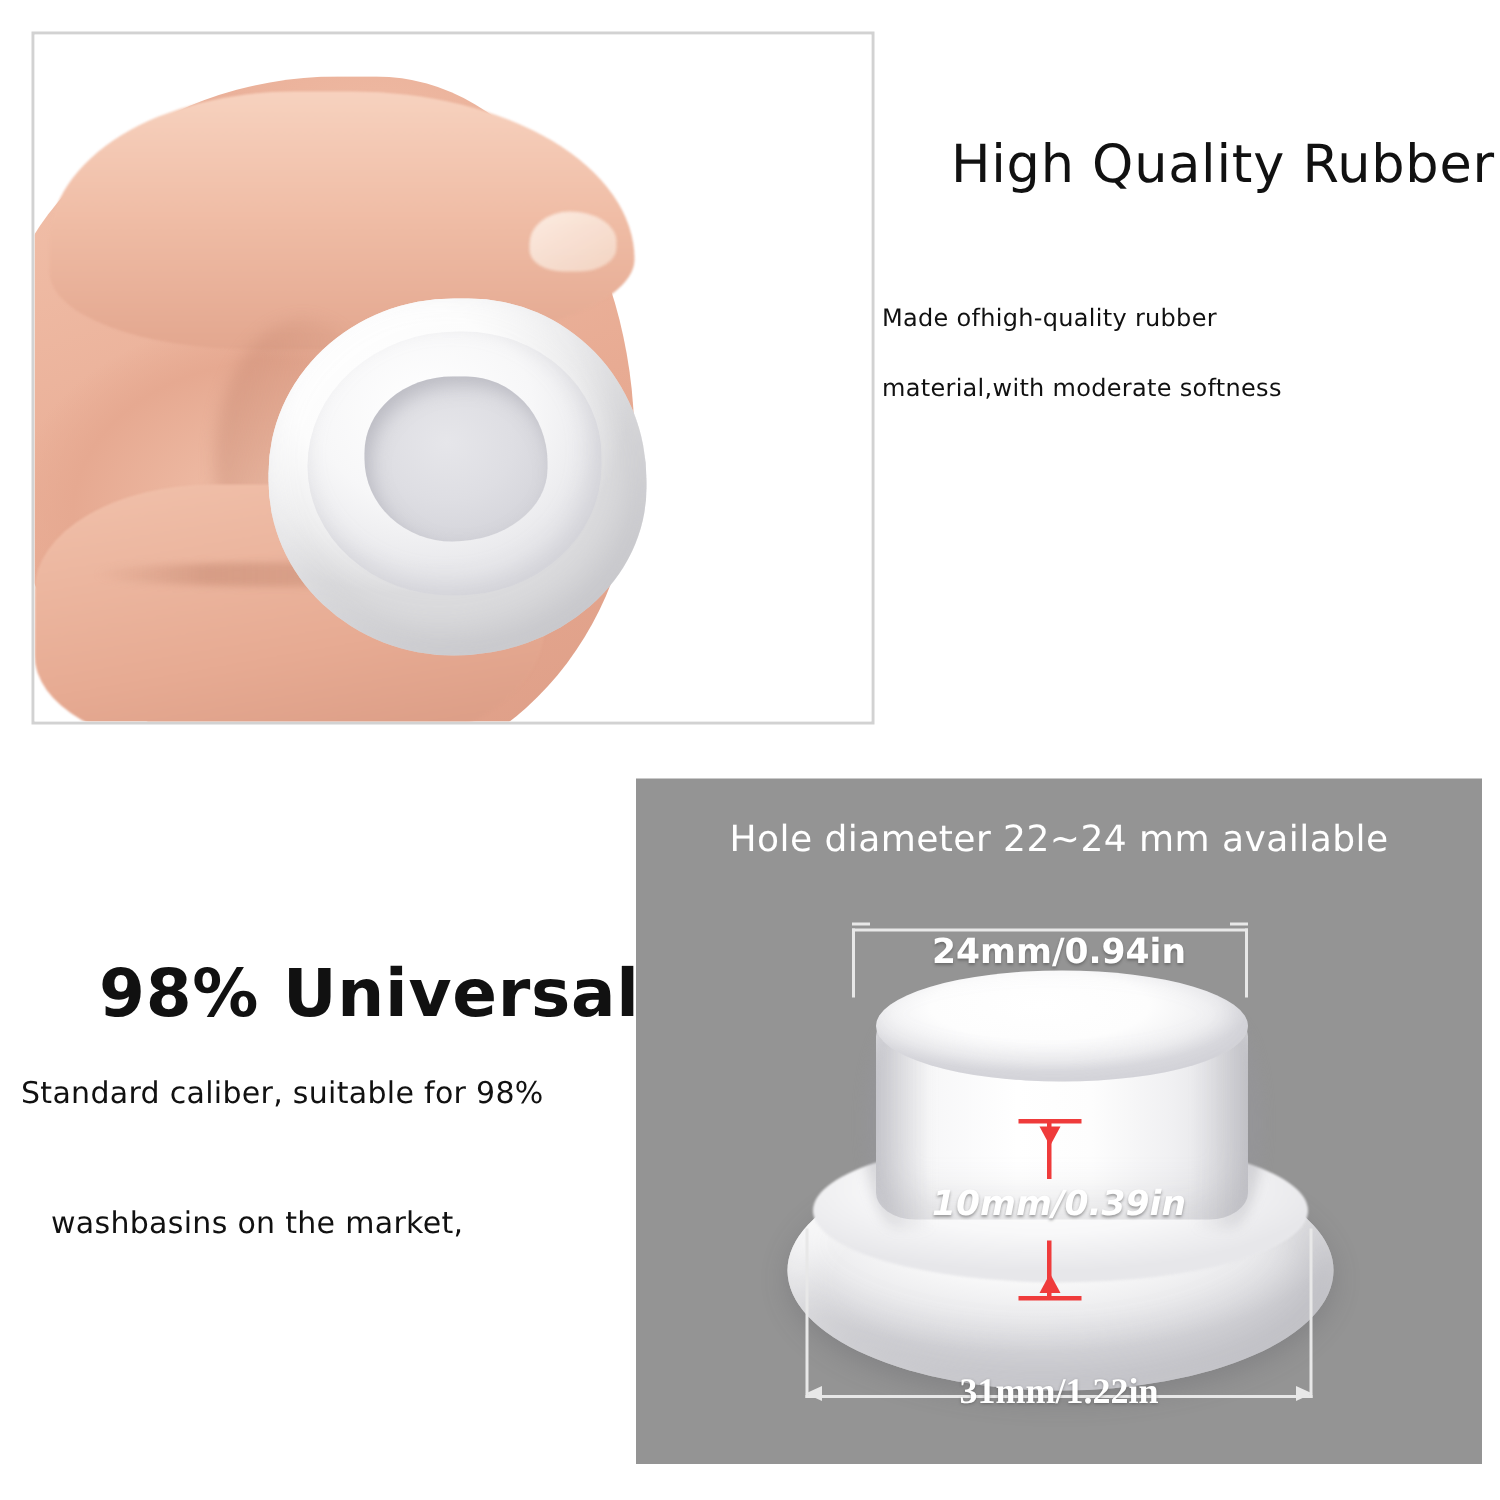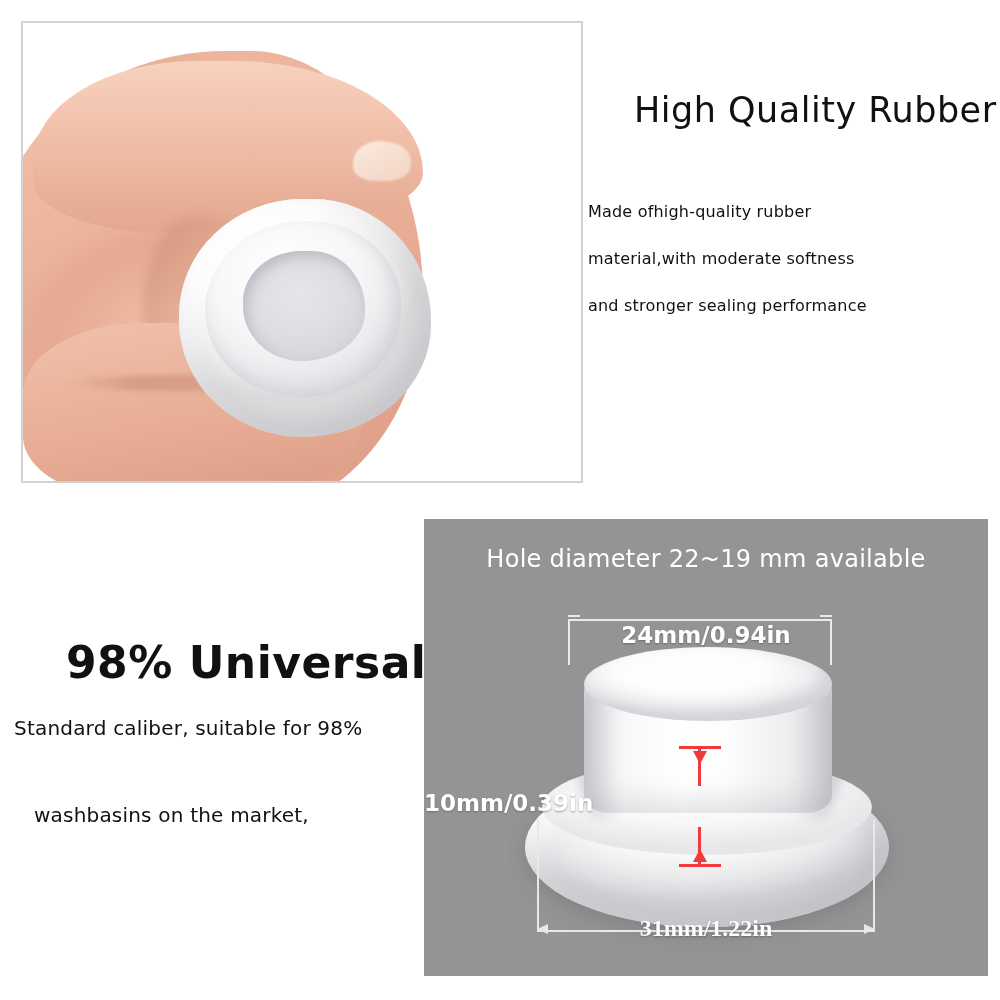--- a/index.html
+++ b/index.html
@@ -371,22 +371,23 @@
     left: 269px; top: 330px;
     width: 0; height: 0;
     background: transparent;
     border-left: 7px solid transparent;
     border-right: 7px solid transparent;
     border-bottom: 13px solid #ef3b3b;
   }
   .dim-label-10 {
     left: 0; right: 0;
     top: 271px;
-    text-align: left;
+    text-align: center;
     font-size: 23px;
+    font-style: italic;
   }
 </style>
 </head>
 <body>
 
 <div id="stage">
 
   <div class="photo-panel">
     <div class="photo-inner">
       <div class="hand"></div>
@@ -400,29 +401,28 @@
         <div class="plug-body"></div>
         <div class="plug-rim"></div>
         <div class="plug-hole"></div>
       </div>
     </div>
   </div>
 
   <div class="heading heading-rubber">High Quality Rubber</div>
   <div class="body-text rubber-l1">Made ofhigh-quality rubber</div>
   <div class="body-text rubber-l2">material,with moderate softness</div>
-  <div class="body-text rubber-l3">and stronger sealing performance</div>
 
   <div class="heading heading-universal">98% Universal</div>
   <div class="body-text uni-l1">Standard caliber, suitable for 98%</div>
   <div class="body-text uni-l3">washbasins on the market,</div>
 
   <div class="diagram-panel">
 
-    <div class="diagram-title">Hole diameter 22~19 mm available</div>
+    <div class="diagram-title">Hole diameter 22~24 mm available</div>
 
     <div class="plug-3d">
       <div class="plug3d-flange"></div>
       <div class="plug3d-flange-top"></div>
       <div class="plug3d-barrel"></div>
       <div class="plug3d-shade-left"></div>
       <div class="plug3d-shade-right"></div>
       <div class="plug3d-top-cap"></div>
     </div>
 

